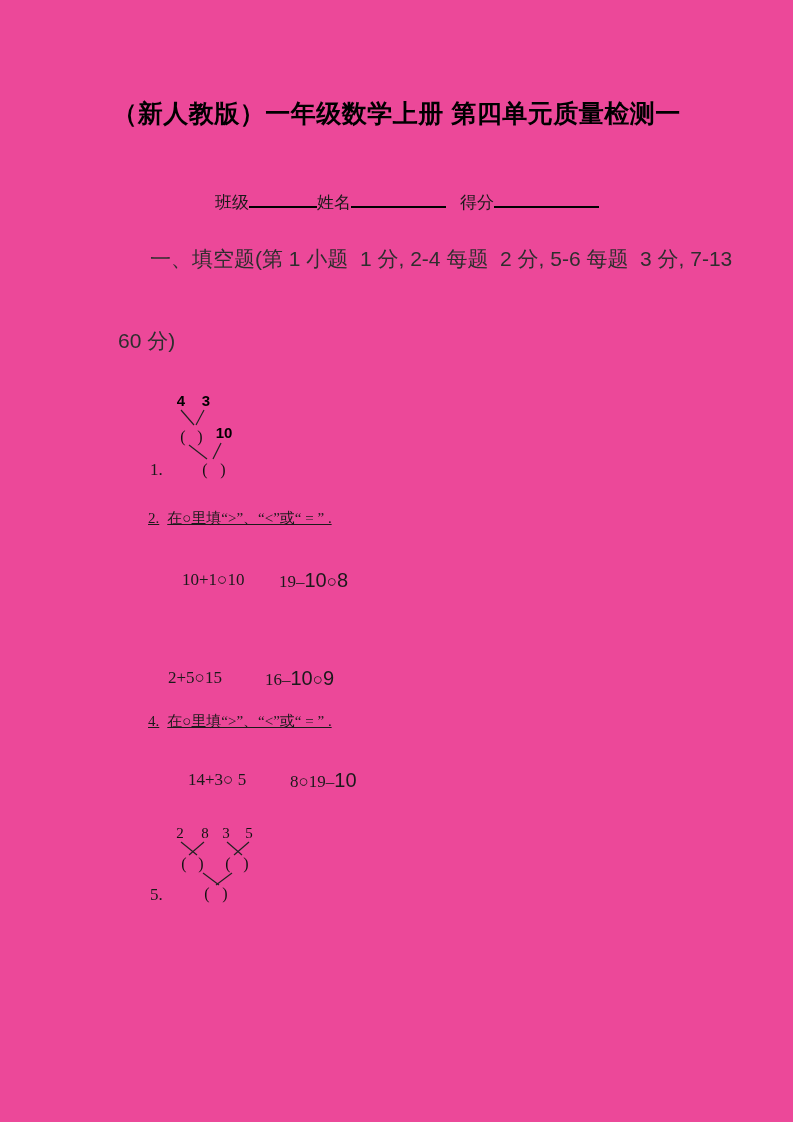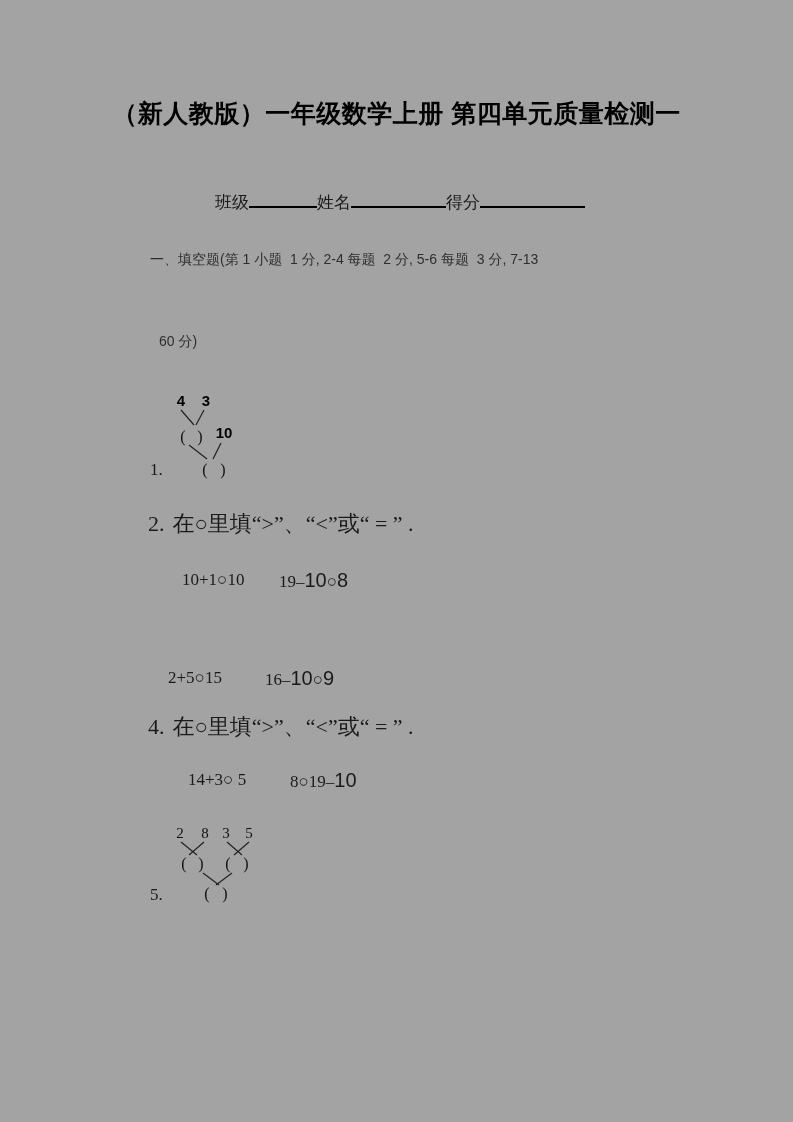--- a/index.html
+++ b/index.html
@@ -1,45 +1,45 @@
 <!DOCTYPE html>
 <html><head>
 <meta charset="utf-8">
 <style>
   html,body { margin:0; padding:0; background:#ffffff; }
   .page {
-    position:relative; width:793px; height:1122px; background:#a3a3a3;
+    position:relative; width:793px; height:1122px; background:#ec4899;
     font-family:"Liberation Serif","DejaVu Serif","DejaVu Sans",serif;
     color:#1a1a1a; overflow:hidden;
   }
   .doc-title {
     position:absolute; top:97px; left:0; width:100%; margin:0;
     text-align:center; font-family:"Liberation Sans","DejaVu Sans",sans-serif;
     font-weight:700; font-size:25px; letter-spacing:0.5px; color:#000;
   }
   .fields {
     position:absolute; top:189px; left:215px; font-size:17px; white-space:pre;
   }
   .uline {
     display:inline-block; height:17px; border-bottom:2px solid #000;
     vertical-align:baseline;
   }
   .u-class { width:68px; }
   .u-name  { width:95px; }
   .u-score { width:105px; }
-  .ml { }
+  .ml { margin-left:14px; }
   .section-line {
     position:absolute; left:118px; width:620px;
     font-family:"Liberation Sans","DejaVu Sans",sans-serif;
-    font-size:14px; color:#2e2e2e; white-space:pre; line-height:24px;
+    font-size:21px; color:#2e2e2e; white-space:pre; line-height:24px;
   }
   #sec1 { top:247px; padding-left:32px; }
   #sec2 { top:288px; }
-  #sec3 { top:329px;margin-left:41px; }
-  .q-header { position:absolute; left:148px; font-size:22px; white-space:pre; }
+  #sec3 { top:329px; }
+  .q-header { position:absolute; left:148px; font-size:15px; white-space:pre;text-decoration:underline; }
   #q2h { top:509px; }
   #q3h { top:612px; }
   #q4h { top:712px; }
   .q-header .q-label { margin-right:8px; }
   .q-label-solo { position:absolute; left:150px; font-size:17px; }
   #q1l { top:460px; }
   #q5l { top:885px; }
   .eq { position:absolute; font-size:17px; white-space:pre; line-height:22px; }
   .eq .big {
     font-family:"Liberation Sans","DejaVu Sans",sans-serif; font-size:20px;

